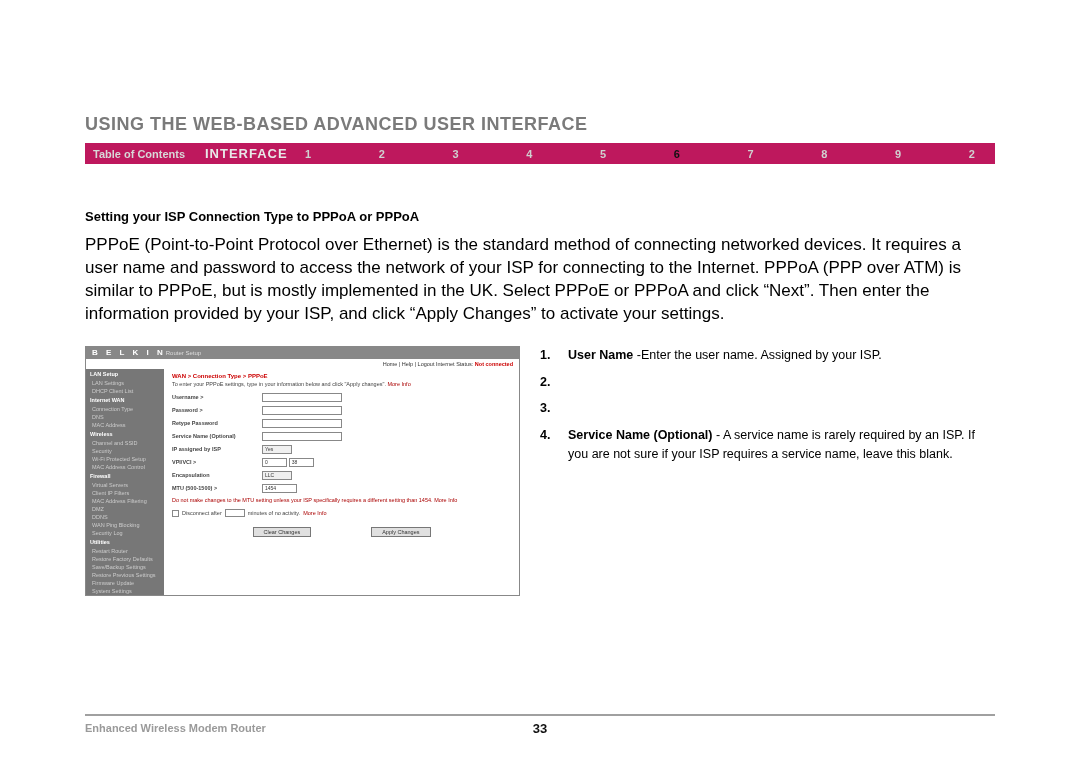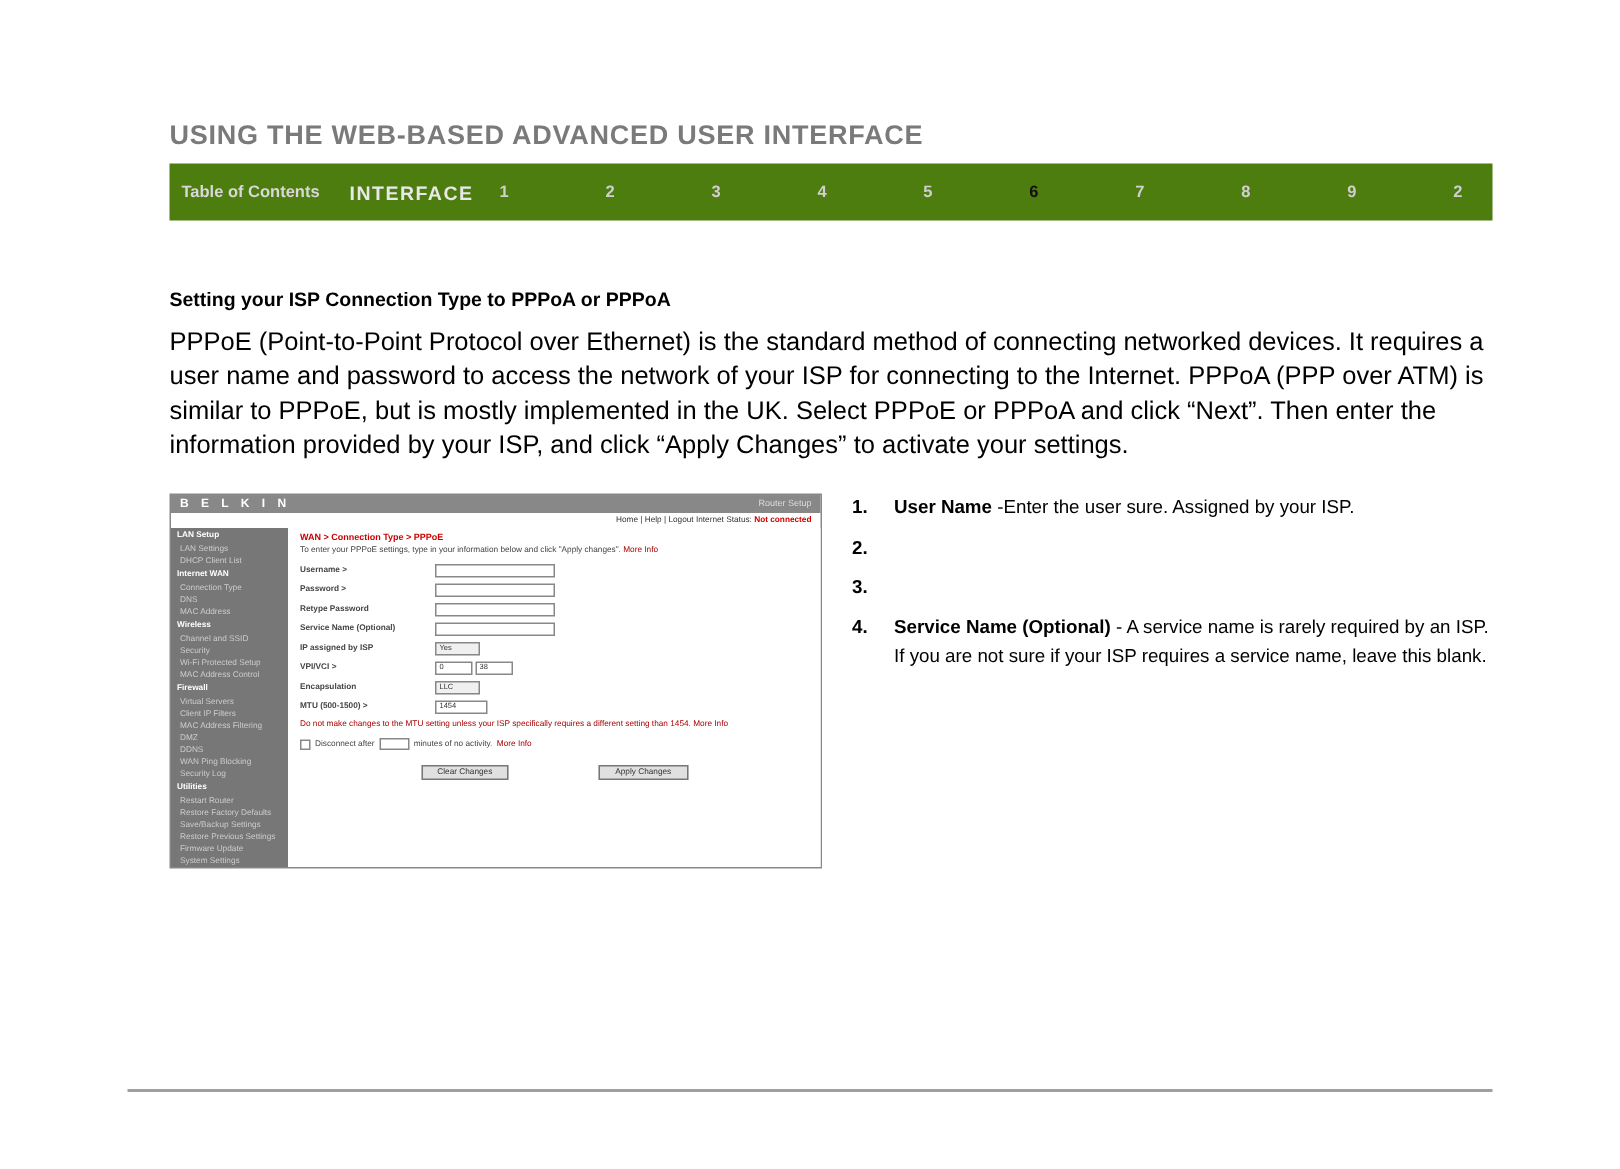--- a/index.html
+++ b/index.html
@@ -5,32 +5,33 @@
   * { margin: 0; padding: 0; box-sizing: border-box; }
   body {
     font-family: Arial, Helvetica, sans-serif;
     background: #fff;
     width: 1080px;
     height: 779px;
     position: relative;
     color: #000;
   }
   .page {
-    padding: 80px 85px 0 113px;
+    padding: 80px 85px 0 85px;
+    margin-top: 34px;
   }
   .page-title {
     font-size: 18px;
     font-weight: bold;
     color: #7a7a7a;
     letter-spacing: 0.5px;
     margin-bottom: 8px;
   }
   .sections-bar {
-    background: #4d7c0f;
-    height: 38px;
+    background: #be185d;
+    height: 21px;
     display: flex;
     align-items: center;
     color: #d8d8d8;
     font-size: 11px;
   }
   .toc-label {
     padding-left: 8px;
     width: 120px;
     font-weight: bold;
   }
@@ -106,21 +107,21 @@
     display: flex;
     flex-direction: column;
   }
   .rs-header {
     background: #888;
     color: #fff;
     height: 16px;
     display: flex;
     align-items: center;
     padding: 0 6px;
-    justify-content: space-between;
+    justify-content: flex-start;
   }
   .rs-brand { letter-spacing: 3px; font-weight: bold; font-size: 8px; }
   .rs-setuplabel { font-size: 6px; color: #ddd; }
   .rs-topright { font-size: 5.5px; color: #333; text-align: right; padding: 2px 6px; }
   .rs-topright .notconn { color: #c00; font-weight: bold; }
   .rs-body { display: flex; flex: 1; }
   .rs-sidebar {
     width: 78px;
     background: #777;
     color: #ddd;
@@ -295,33 +296,38 @@
               </div>
             </div>
           </div>
         </div>
       </div>
 
       <div class="list-col">
         <ol class="numlist">
           <li>
             <span class="num">1.</span>
-            <span><span class="label">User Name</span><span> -Enter the user sure. Assigned by your ISP.</span></span>
+            <span><span class="label">User Name</span><span> -Enter the user name. Assigned by your ISP.</span></span>
           </li>
           <li>
             <span class="num">2.</span>
           </li>
           <li>
             <span class="num">3.</span>
           </li>
           <li>
             <span class="num">4.</span>
             <span><span class="label">Service Name (Optional)</span><span> - A service name is rarely required by an ISP. If you are not sure if your ISP requires a service name, leave this blank.</span></span>
           </li>
         </ol>
       </div>
     </div>
   </div>
 </div>
 
 <div class="footer">
   <div class="footer-line"></div>
+  <div class="footer-row">
+    <span class="footer-left">Enhanced Wireless Modem Router</span>
+    <span class="footer-center">33</span>
+    <span></span>
+  </div>
 </div>
 
 </body></html>

